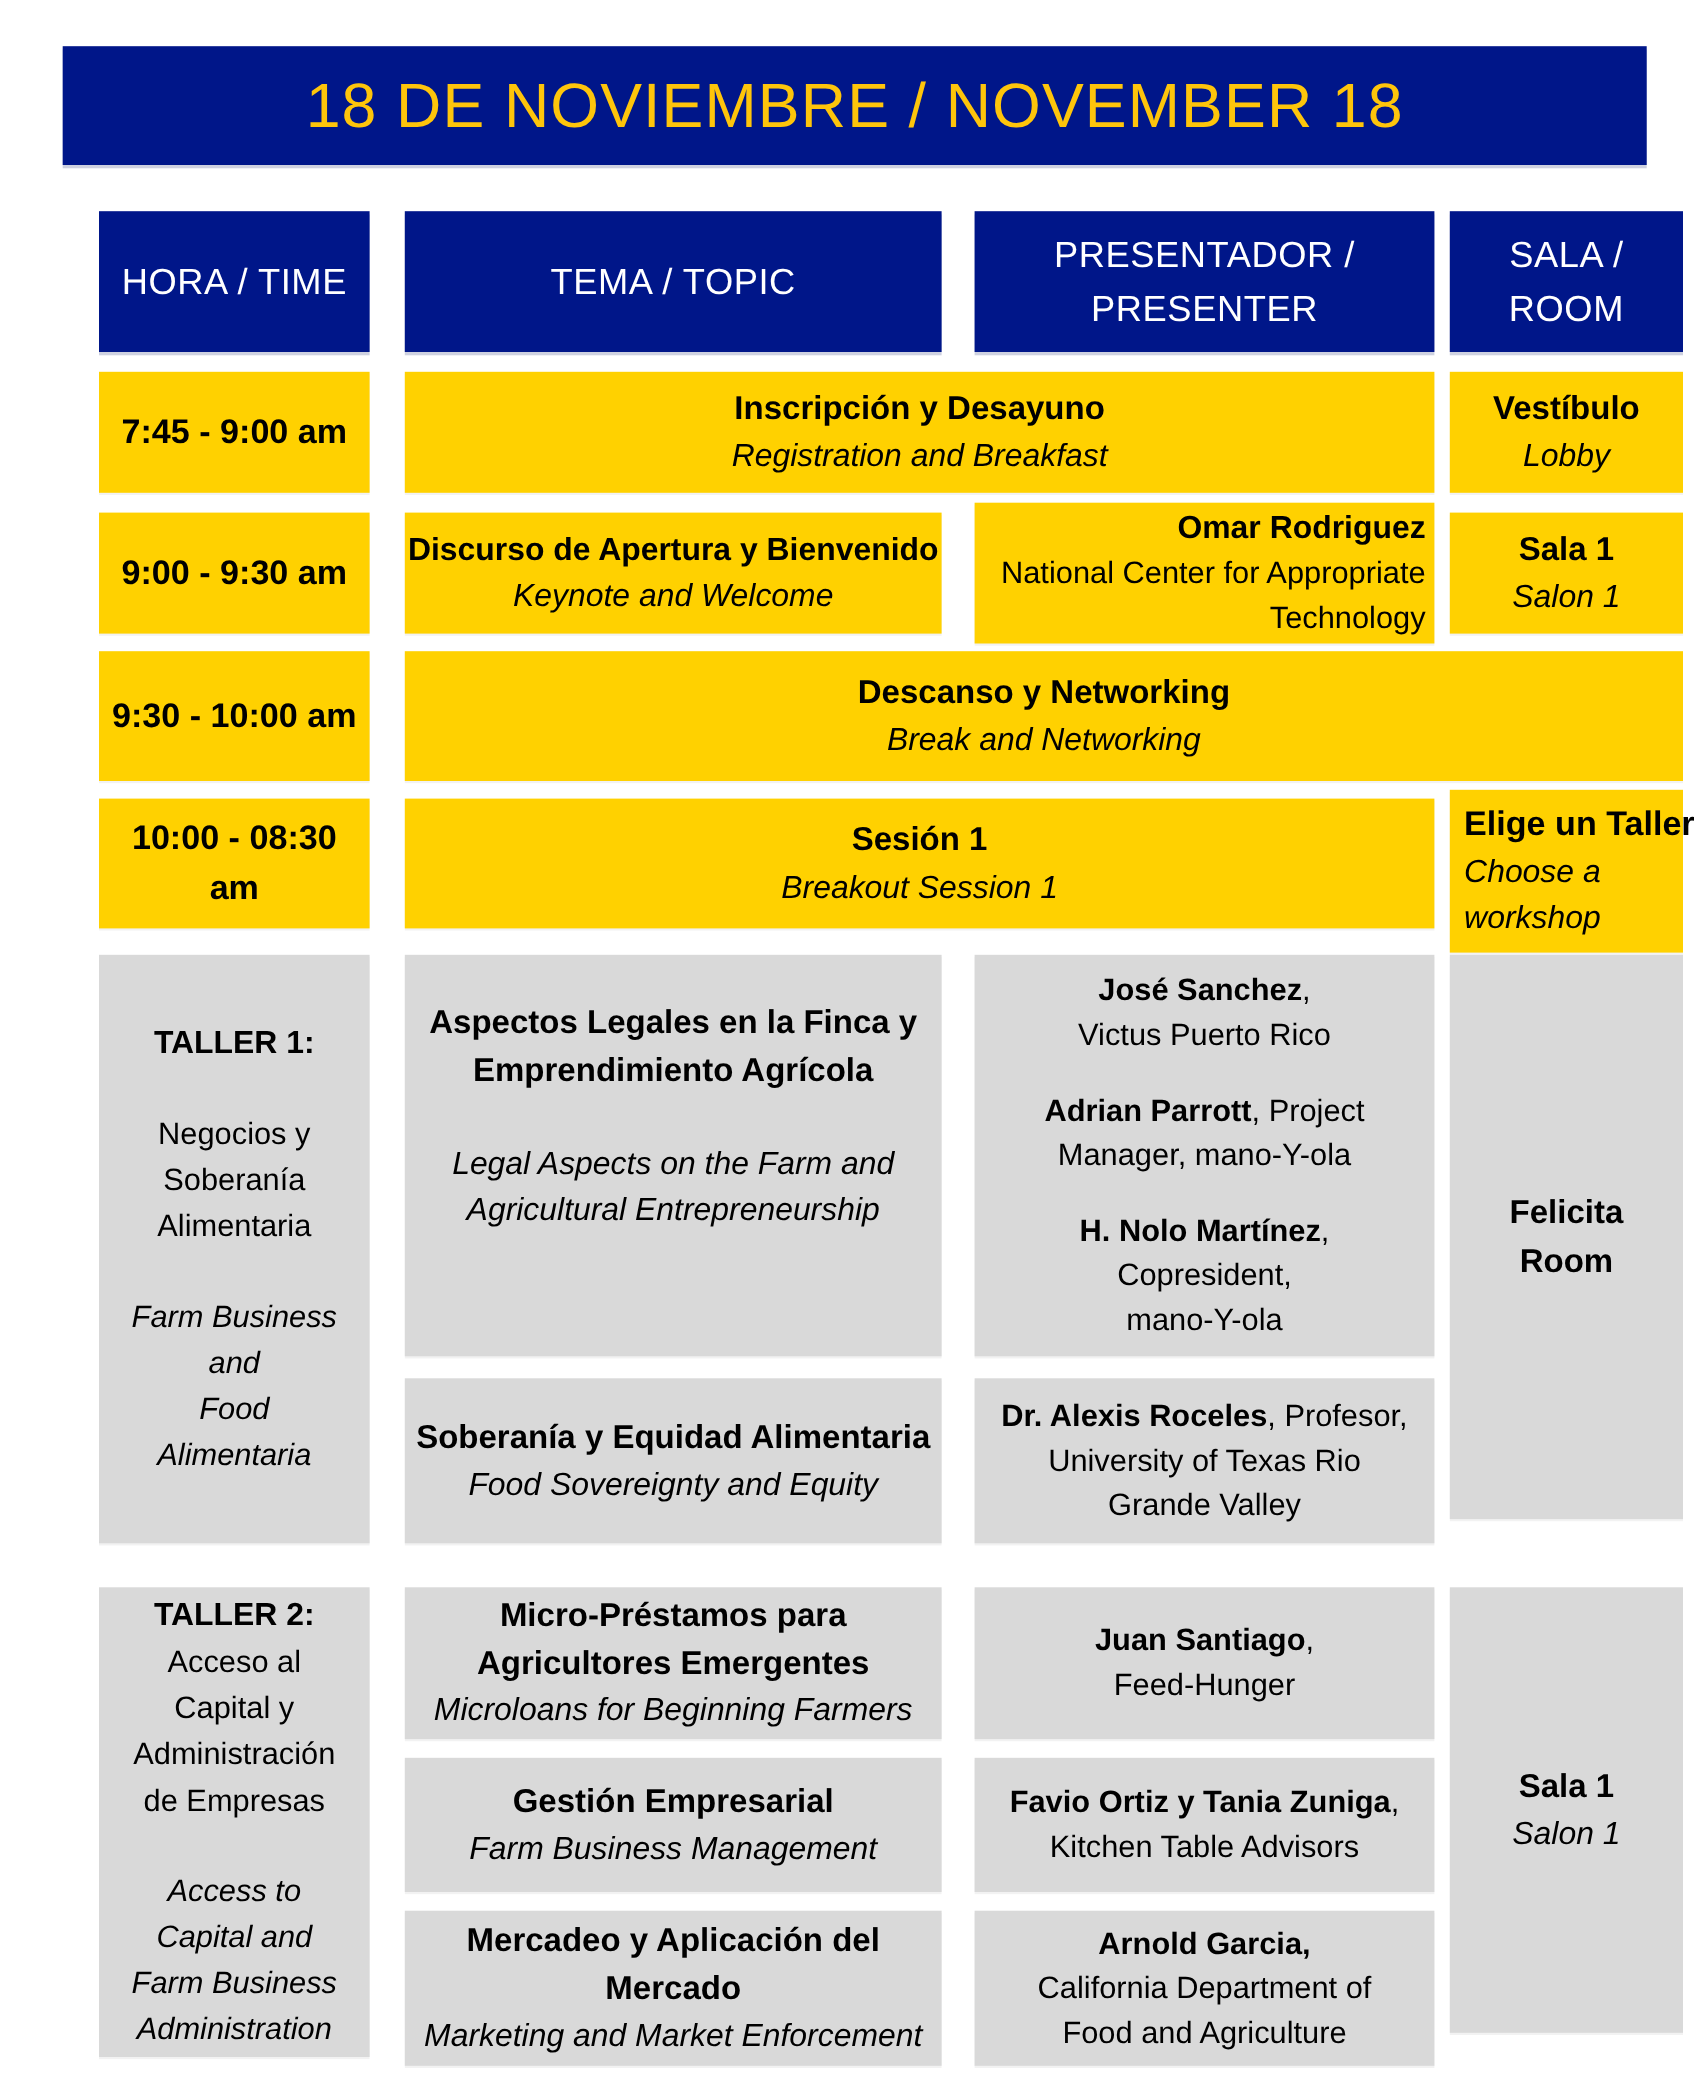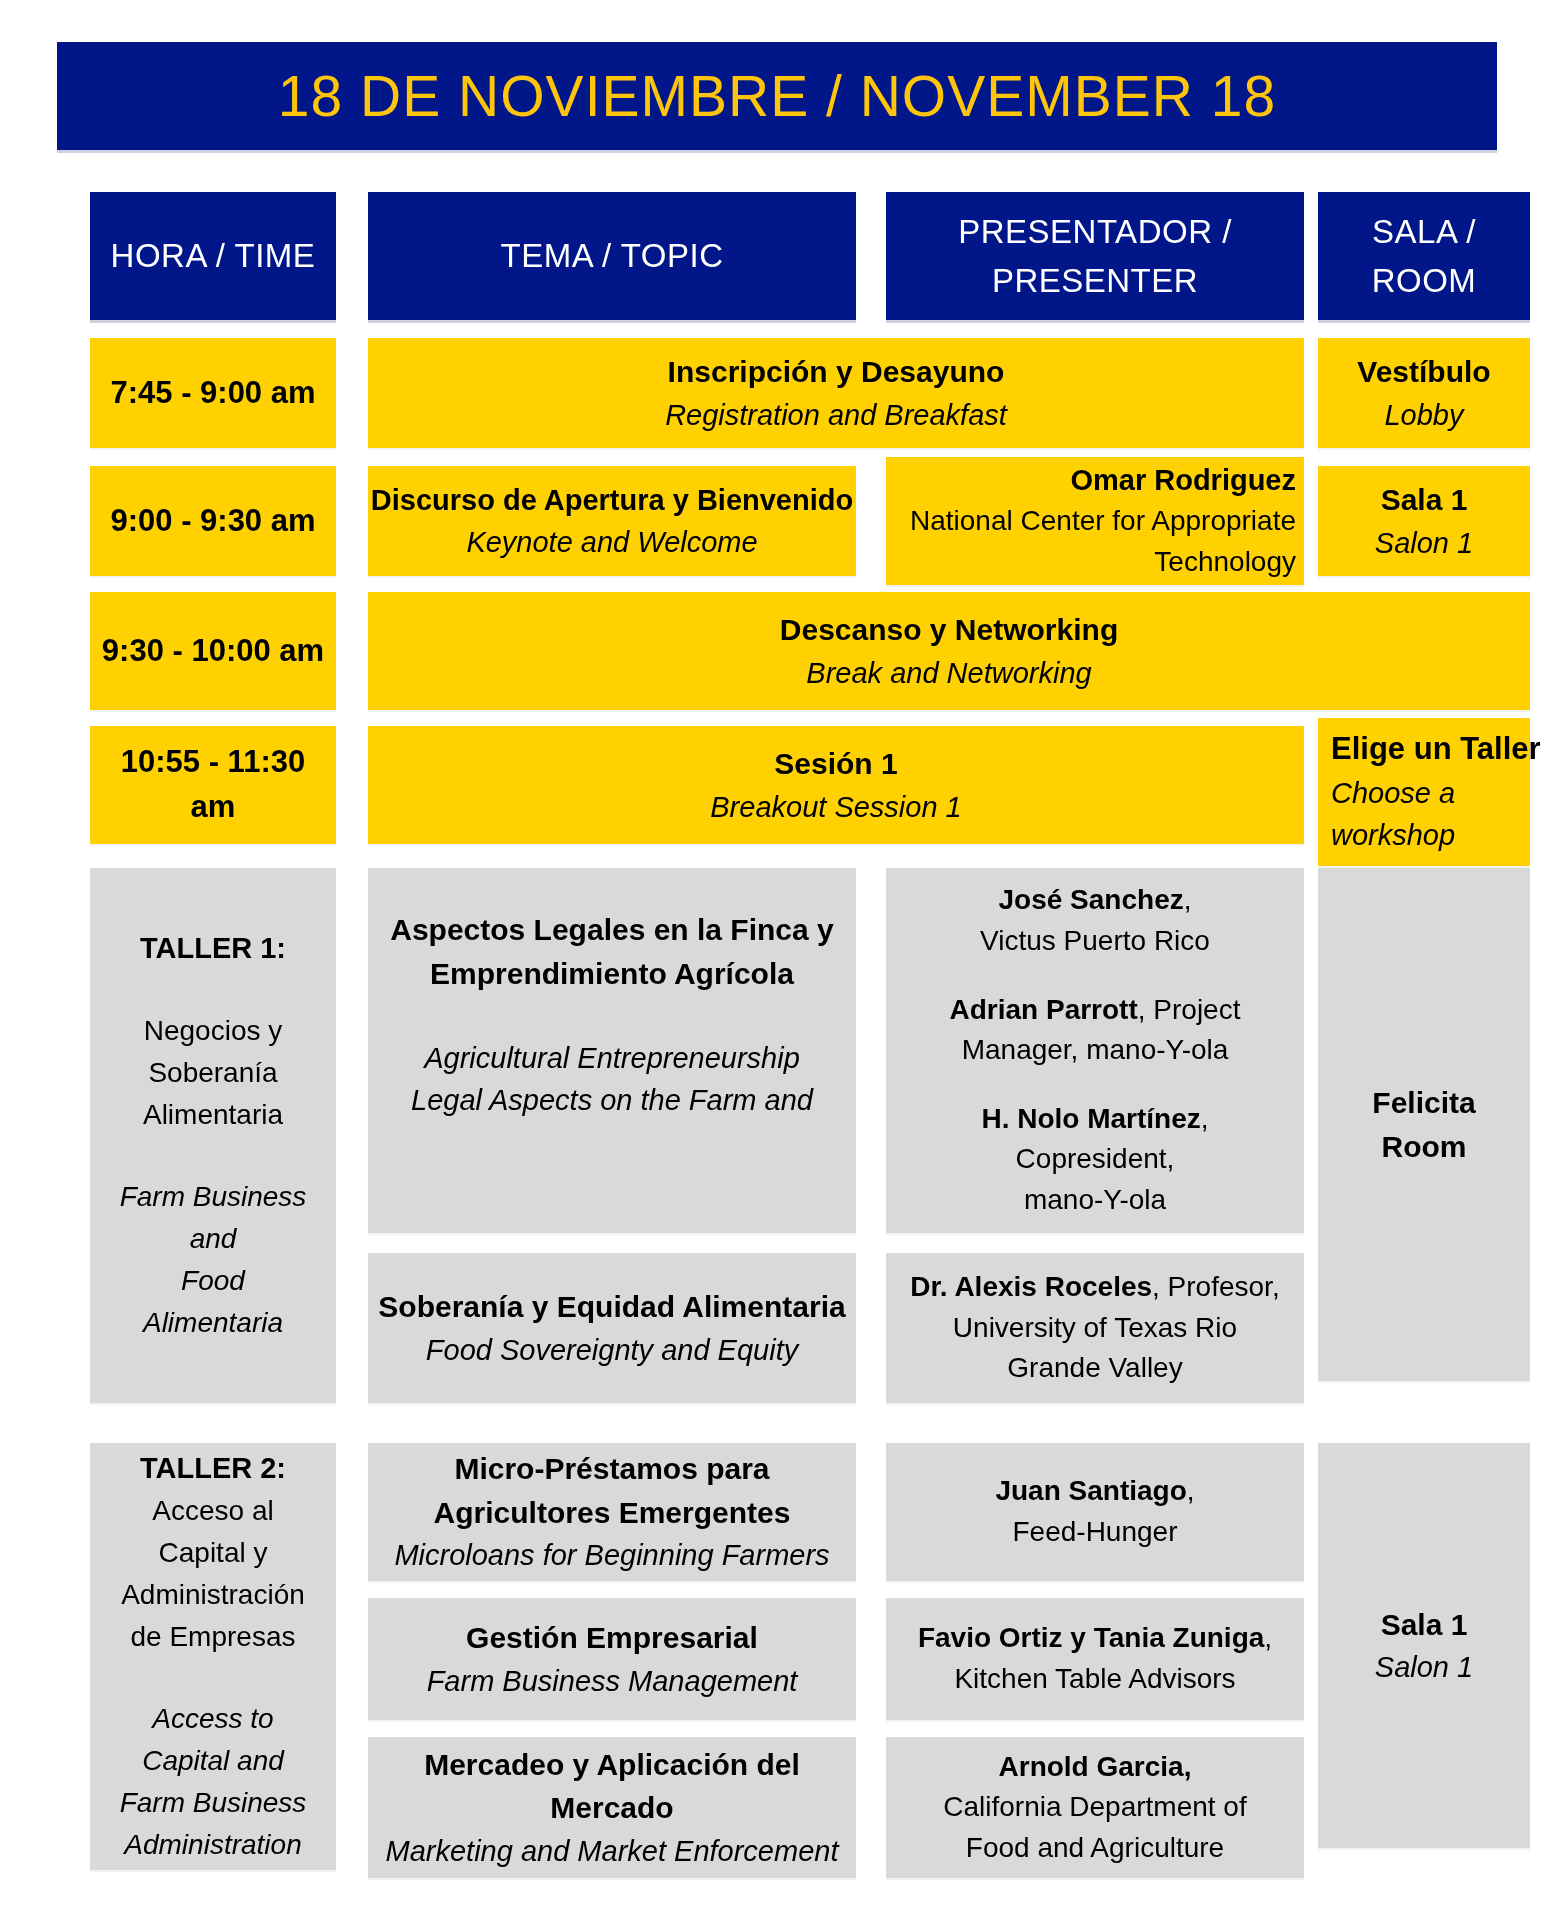--- a/index.html
+++ b/index.html
@@ -146,21 +146,21 @@
 
   <div class="cell yellow c1 r7">
     <span class="time">9:30 - 10:00 am</span>
   </div>
   <div class="cell yellow c3-7 r7">
     <span class="b">Descanso y Networking</span>
     <span class="i">Break and Networking</span>
   </div>
 
   <div class="cell yellow c1 r9">
-    <span class="time">10:55 - 11:30 am</span>
+    <span class="time">10:00 - 08:30 am</span>
   </div>
   <div class="cell yellow c3-5 r9">
     <span class="b">Sesión 1</span>
     <span class="i">Breakout Session 1</span>
   </div>
   <div class="cell yellow c7 r9 choose-cell">
     <span class="roomtext-b nowrap">Elige un Taller</span>
     <span class="roomtext-i ln">Choose a</span>
     <span class="roomtext-i ln">workshop</span>
   </div>
@@ -179,22 +179,22 @@
       <span class="ln">Alimentaria</span>
     </span>
   </div>
 
   <div class="cell gray c3 r11 topic-legal">
     <span>
       <span class="b ln">Aspectos Legales en la Finca y</span>
       <span class="b ln">Emprendimiento Agrícola</span>
     </span>
     <span class="stanza2">
+      <span class="i ln">Legal Aspects on the Farm and</span>
       <span class="i ln">Agricultural Entrepreneurship</span>
-      <span class="i ln">Legal Aspects on the Farm and</span>
     </span>
   </div>
 
   <div class="cell gray c5 r11 ptext">
     <span class="pgroup">
       <span class="name">José Sanchez</span><span>,</span>
       <span class="ln">Victus Puerto Rico</span>
     </span>
     <span class="pgroup">
       <span class="name">Adrian Parrott</span><span>, Project Manager, mano-Y-ola</span>

